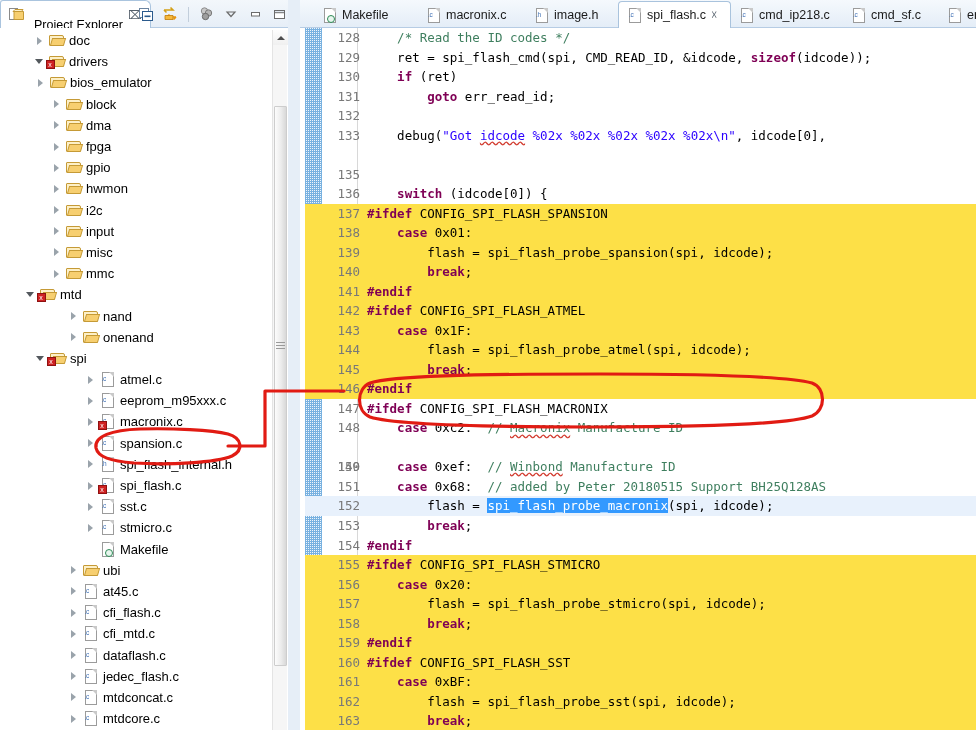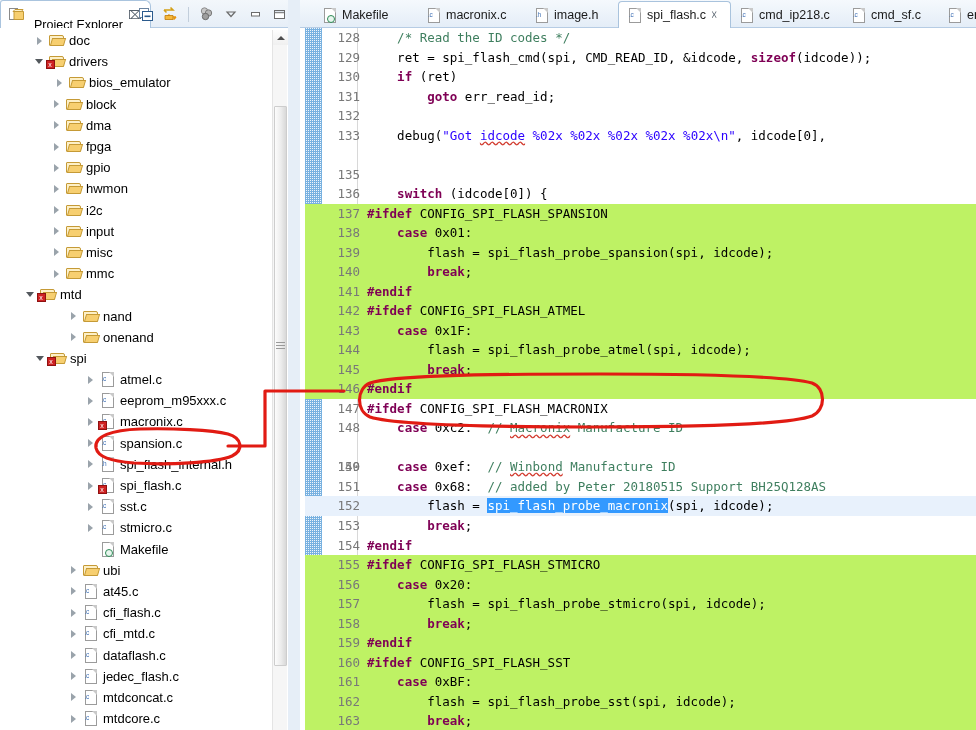--- a/index.html
+++ b/index.html
@@ -190,21 +190,21 @@
   .ln {
     position: absolute; left: 0; width: 671px; height: 19.5px;
     font-family: "DejaVu Sans Mono", monospace; font-size: 12.5px;
     line-height: 19.5px; white-space: pre;
   }
   .ln .num {
     position: absolute; left: 17px; width: 38px; text-align: right;
     color: #787878; font-family: "DejaVu Sans Mono", monospace; font-size: 12.5px;
   }
   .ln .code { position: absolute; left: 62px; color: #000; }
-  .ln.grey { background: #bef264; }
+  .ln.grey { background: #fde047; }
   .ln.grey .num { }
   .ln.curline { background: #e8f1fc; }
   .kw   { color: #7f0055; font-weight: bold; }
   .pre  { color: #7f0055; font-weight: bold; }
   .cmt  { color: #3f7f5f; }
   .str  { color: #2a00ff; }
   .sel  { background: #3399ff; color: #ffffff; }
   .squiggle {
     text-decoration: underline;
     text-decoration-style: wavy;
@@ -300,21 +300,21 @@
           </span>
           <span class="ic">
             <span class="folder witherr">
               <span class="back"></span>
               <span class="front"></span>
               <span class="err-badge">x</span>
             </span>
           </span>
           <span class="lbl">drivers</span>
         </div>
-        <div class="row" style="padding-left:51px">
+        <div class="row" style="padding-left:32px">
           <span class="arrow">
             <i></i>
           </span>
           <span class="ic">
             <span class="folder">
               <span class="back"></span>
               <span class="front"></span>
             </span>
           </span>
           <span class="lbl">bios_emulator</span>

